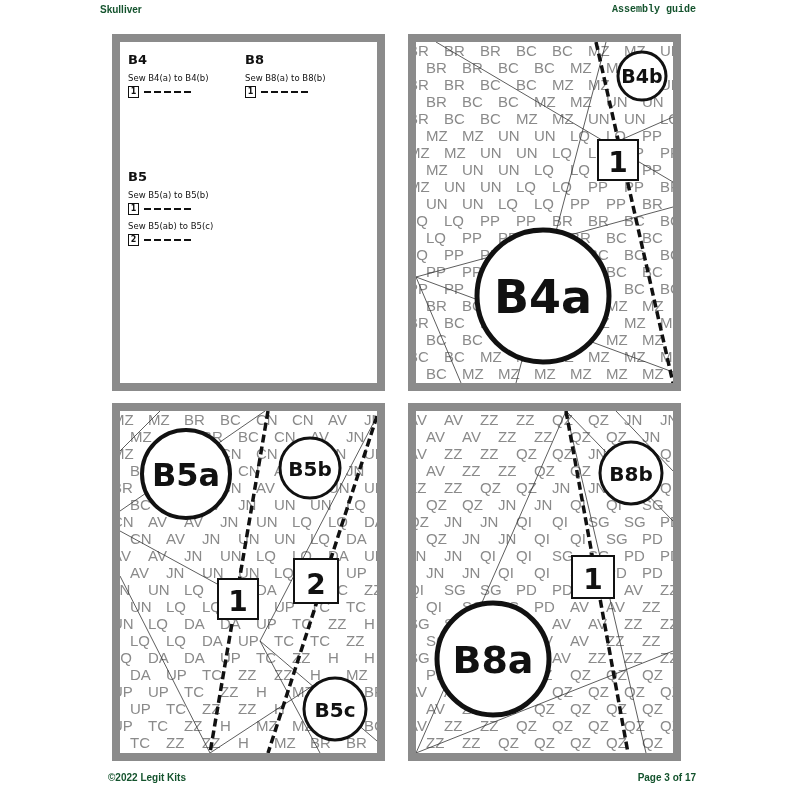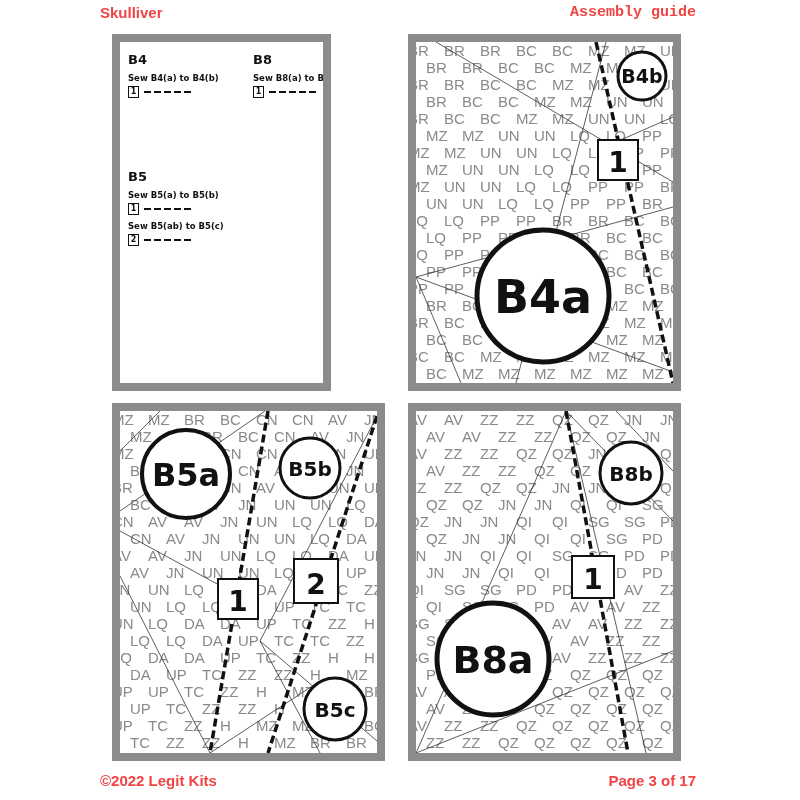--- a/index.html
+++ b/index.html
@@ -1,43 +1,43 @@
 <!DOCTYPE html>
 <html><head>
 <meta charset="utf-8">
 <style>
   html,body{margin:0;padding:0;background:#fff;}
   body{width:800px;height:800px;position:relative;overflow:hidden;font-family:"Liberation Sans",sans-serif;}
-  .hdr{position:absolute;font-weight:bold;font-size:15px;color:#ef4444;}
+  .hdr{position:absolute;font-weight:bold;font-size:10px;color:#14532d;}
   .panel{position:absolute;background:#fff;border:8px solid #8b8b8b;box-sizing:border-box;overflow:hidden;}
   .panel svg{position:absolute;left:0;top:0;width:100%;height:100%;}
   .instr{font-family:"DejaVu Sans",sans-serif;color:#111;}
   .grp{position:absolute;}
   .grp h3{margin:0;font-size:13px;font-weight:bold;}
-  .step-text{font-size:8.5px;font-weight:bold;margin-top:6px;white-space:nowrap;}
+  .step-text{font-size:8.5px;font-weight:normal;margin-top:6px;white-space:nowrap;}
   .step-row{display:flex;align-items:center;margin-top:3px;}
   .stepbox{width:9px;height:10px;border:1px solid #111;font-size:8px;font-weight:bold;line-height:10px;text-align:center;}
   .dash{margin-left:5px;width:48px;height:2px;background:repeating-linear-gradient(90deg,#111 0 7px,transparent 7px 10px);}
 </style>
 </head>
 <body>
 
 <div class="hdr" style="left:100px;top:4px;">Skulliver</div>
 <div class="hdr" style="right:104px;top:4px;font-family:Liberation Mono, monospace;">Assembly guide</div>
 
-<div class="panel instr" style="left:112px;top:34px;width:219px;height:357px;">
+<div class="panel instr" style="left:112px;top:34px;width:273px;height:357px;">
   <div class="grp" style="left:8px;top:10px;">
     <h3>B4</h3>
     <div class="step-text">Sew B4(a) to B4(b)</div>
     <div class="step-row">
         <div class="stepbox">1</div>
         <div class="dash"></div>
       </div>
   </div>
-  <div class="grp" style="left:133px;top:10px;">
+  <div class="grp" style="left:125px;top:10px;">
     <h3>B8</h3>
     <div class="step-text">Sew B8(a) to B8(b)</div>
     <div class="step-row">
         <div class="stepbox">1</div>
         <div class="dash"></div>
       </div>
   </div>
   <div class="grp" style="left:8px;top:88px;margin-top:39px;">
     <h3>B5</h3>
     <div class="step-text">Sew B5(a) to B5(b)</div>
@@ -788,14 +788,14 @@
       <circle cx="77" cy="248" r="56" fill="#fff" stroke="#111" stroke-width="5"></circle>
       <text x="77" y="262" text-anchor="middle" font-size="38" font-weight="bold" font-family="DejaVu Sans, sans-serif" fill="#111">B8a</text>
     </g>
     <g>
       <circle cx="215" cy="62" r="31" fill="#fff" stroke="#111" stroke-width="3"></circle>
       <text x="215" y="70" text-anchor="middle" font-size="20" font-weight="bold" font-family="DejaVu Sans, sans-serif" fill="#111">B8b</text>
     </g>
   </svg>
 </div>
 
-<div class="hdr" style="left:100px;top:772px;text-align:center;">©2022 Legit Kits</div>
+<div class="hdr" style="left:108px;top:772px;text-align:center;">©2022 Legit Kits</div>
 <div class="hdr" style="right:104px;top:772px;text-align:center;">Page 3 of 17</div>
 
 </body></html>

